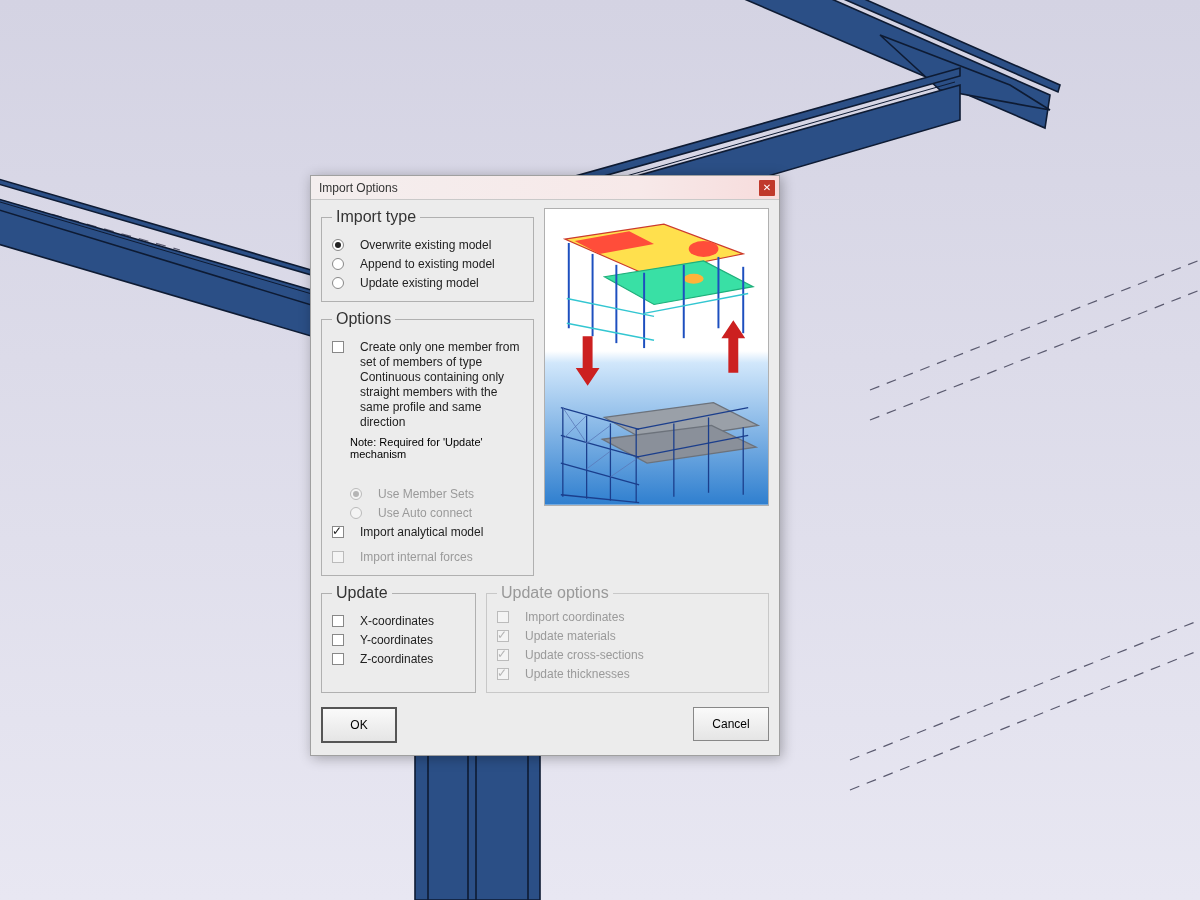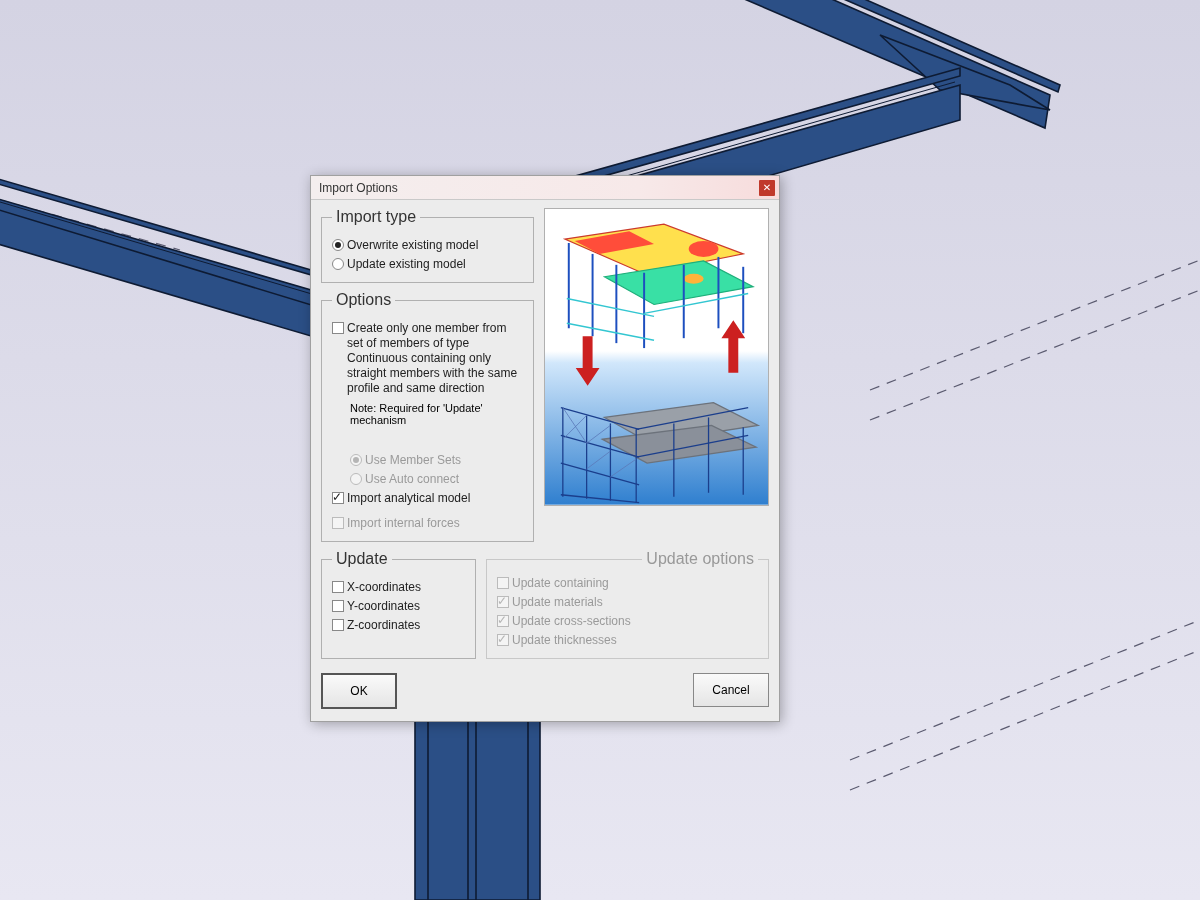--- a/index.html
+++ b/index.html
@@ -69,32 +69,31 @@
     flex-direction: column;
     gap: 8px;
   }
   fieldset {
     border: 1px solid #b0b0b0;
     padding: 8px 10px 10px 10px;
     position: relative;
   }
   fieldset.disabled-fs {
     border-color: #c8c8c8;
-    text-align: right;
   }
   legend {
     font-size: 16px;
     padding: 0 4px;
     color: #333;
   }
   .disabled-fs legend { color: #999; }
   .radio-row, .check-row {
     display: flex;
     align-items: flex-start;
-    gap: 3px;
+    gap: 16px;
     margin-top: 4px;
     line-height: 1.25;
   }
   .radio-row:first-child, .check-row:first-child { margin-top: 0; }
   .radio, .checkbox {
     width: 12px; height: 12px;
     border: 1px solid #888;
     flex-shrink: 0;
     margin-top: 1px;
     position: relative;
@@ -228,20 +227,24 @@
   </div>
   <div class="dialog-body">
     <div class="row-top">
       <div class="col-left">
 
         <fieldset>
           <legend>Import type</legend>
           <div class="radio-row">
             <div class="radio selected"></div>
             <span class="label">Overwrite existing model</span>
+          </div>
+          <div class="radio-row">
+            <div class="radio"></div>
+            <span class="label">Append to existing model</span>
           </div>
           <div class="radio-row">
             <div class="radio"></div>
             <span class="label">Update existing model</span>
           </div>
         </fieldset>
 
         <fieldset>
           <legend>Options</legend>
           <div class="check-row">
@@ -362,21 +365,21 @@
           <span class="label">Z-coordinates</span>
         </div>
       </fieldset>
 
       <fieldset class="update-fs disabled-fs">
         <legend>Update options</legend>
         <div class="update-cols">
           <div>
             <div class="check-row">
               <div class="checkbox disabled"></div>
-              <span class="label disabled">Update containing</span>
+              <span class="label disabled">Import coordinates</span>
             </div>
             <div class="check-row">
               <div class="checkbox disabled checked"></div>
               <span class="label disabled">Update materials</span>
             </div>
             <div class="check-row">
               <div class="checkbox disabled checked"></div>
               <span class="label disabled">Update cross-sections</span>
             </div>
             <div class="check-row">

